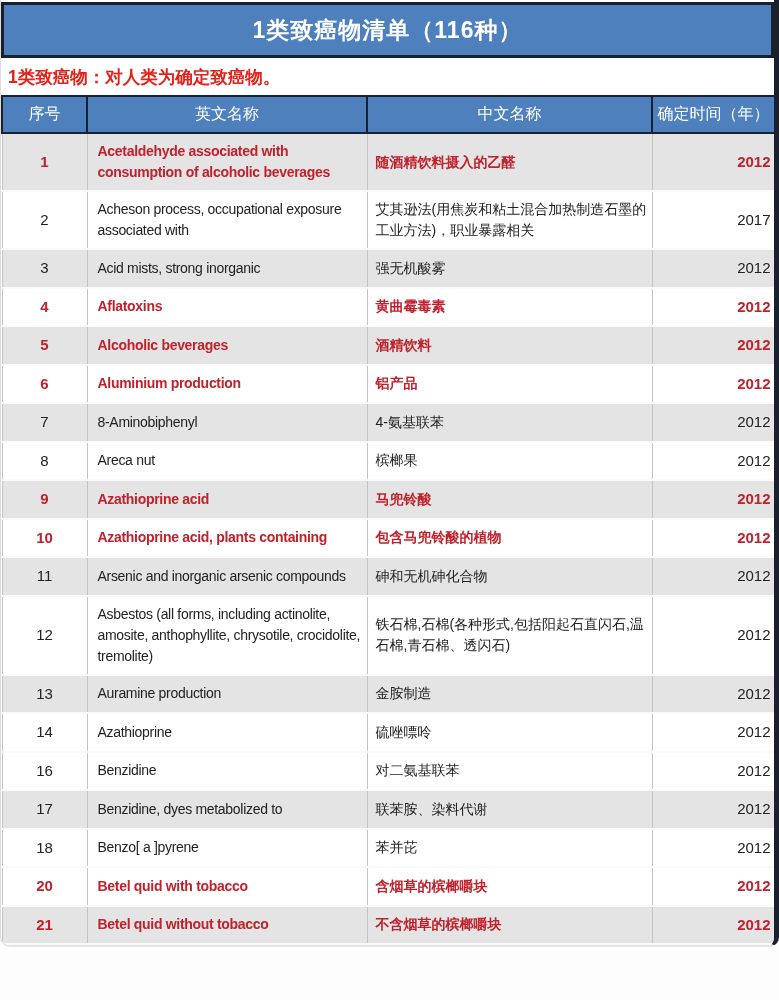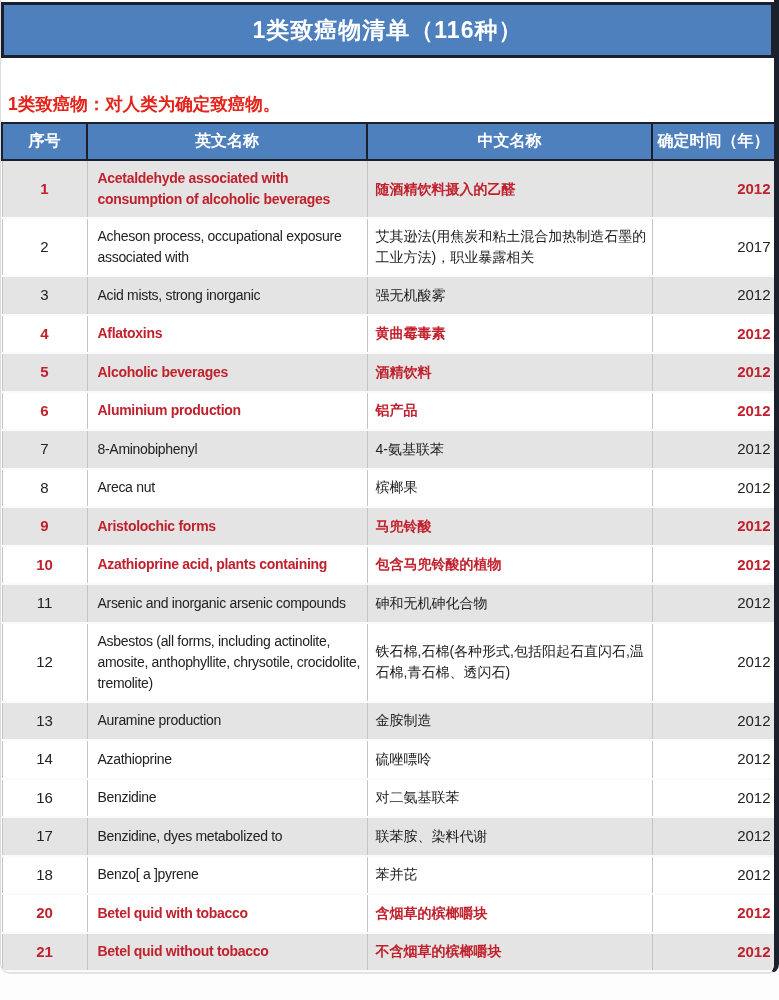--- a/index.html
+++ b/index.html
@@ -45,37 +45,36 @@
   }
   .subtitle{
     height:37px;
     background:#ffffff;
     display:flex;
     align-items:center;
     padding-left:7px;
     color:var(--bright-red);
     font-size:17.5px;
     font-weight:bold;
-    margin-top:27px;
   }
   table{
     width:100%;
     border-collapse:collapse;
     table-layout:fixed;
   }
   col.c-no{width:85px;}
   col.c-en{width:280px;}
   col.c-zh{width:285px;}
   col.c-year{width:123px;}
   thead th{
     background:var(--blue);
     border:2.5px solid var(--dark);
     color:#ffffff;
     font-size:16px;
-    font-weight:bold;
+    font-weight:normal;
     height:37px;
     padding:0 2px;
   }
   tbody td{
     border-left:1px solid var(--grid-v);
     border-right:1px solid var(--grid-v);
     border-top:2px solid var(--grid-h);
     border-bottom:2px solid var(--grid-h);
     padding:7px 4px;
     font-size:14px;
@@ -156,21 +155,21 @@
           <td class="col-year">2012</td>
         </tr>
         <tr class="even">
           <td class="col-no">8</td>
           <td class="col-en">Areca nut</td>
           <td class="col-zh">槟榔果</td>
           <td class="col-year">2012</td>
         </tr>
         <tr class="odd red">
           <td class="col-no">9</td>
-          <td class="col-en">Aristolochic forms</td>
+          <td class="col-en">Azathioprine acid</td>
           <td class="col-zh">马兜铃酸</td>
           <td class="col-year">2012</td>
         </tr>
         <tr class="even red">
           <td class="col-no">10</td>
           <td class="col-en">Azathioprine acid, plants containing</td>
           <td class="col-zh">包含马兜铃酸的植物</td>
           <td class="col-year">2012</td>
         </tr>
         <tr class="odd">

